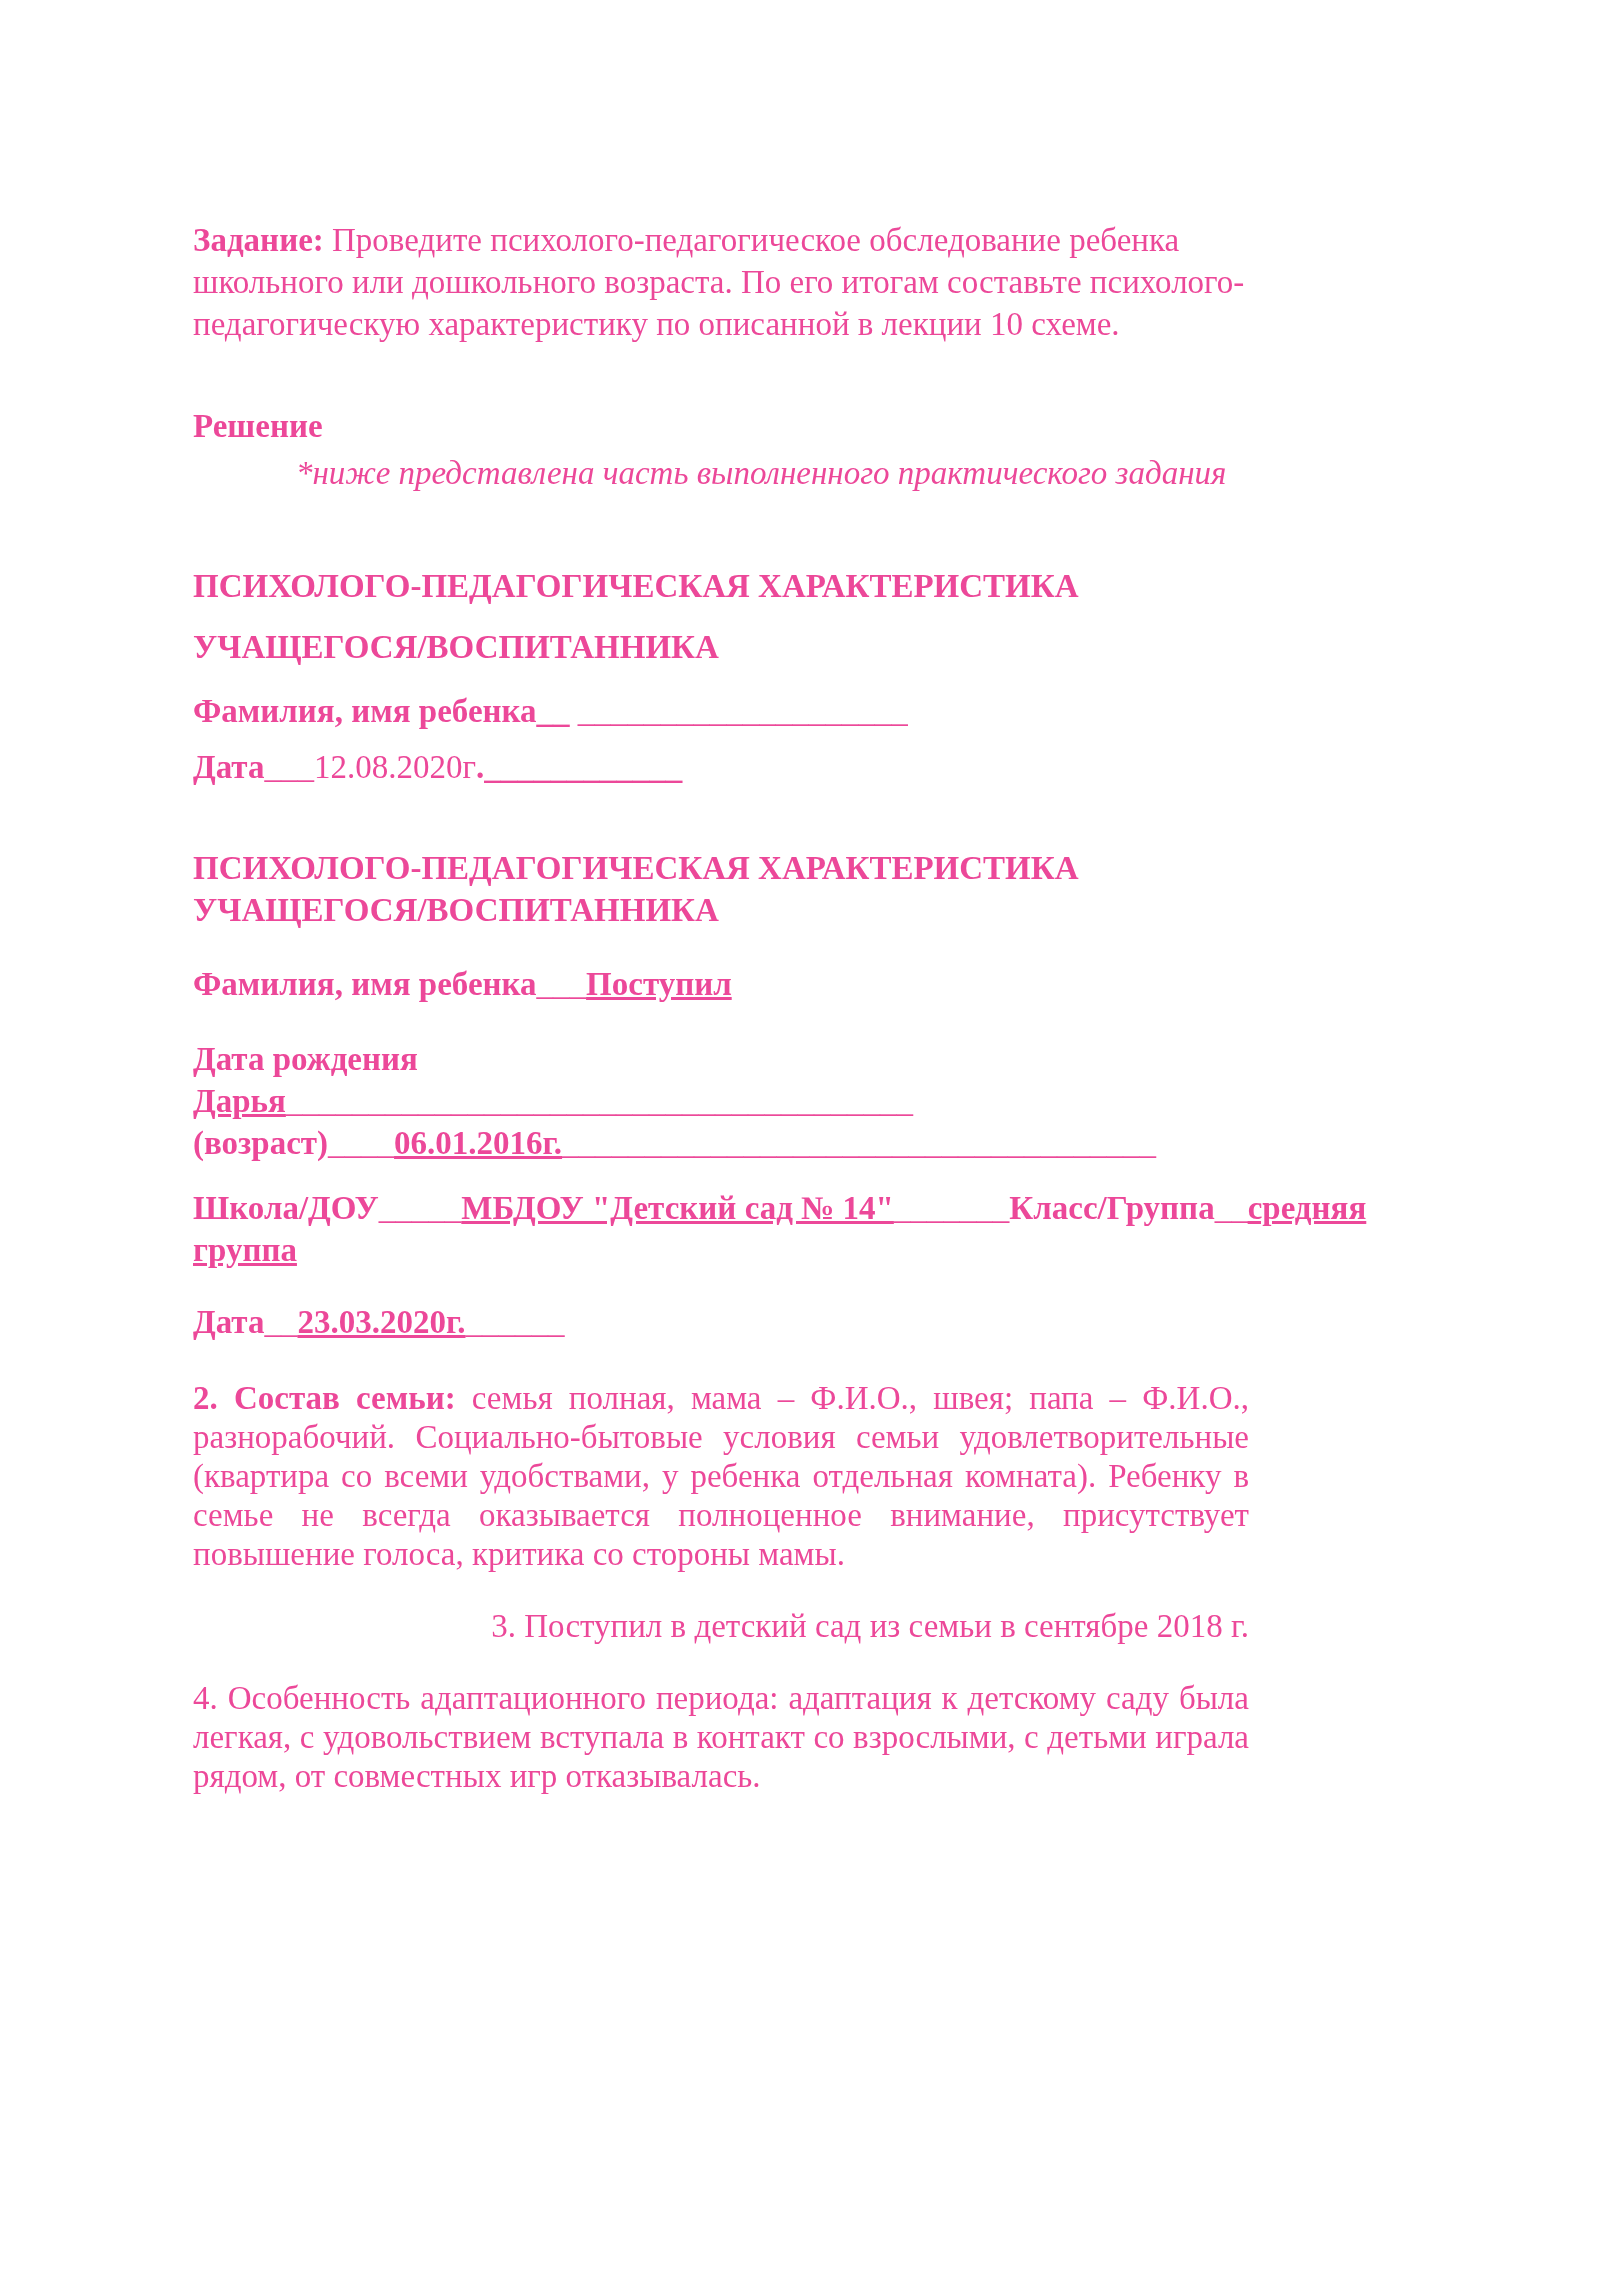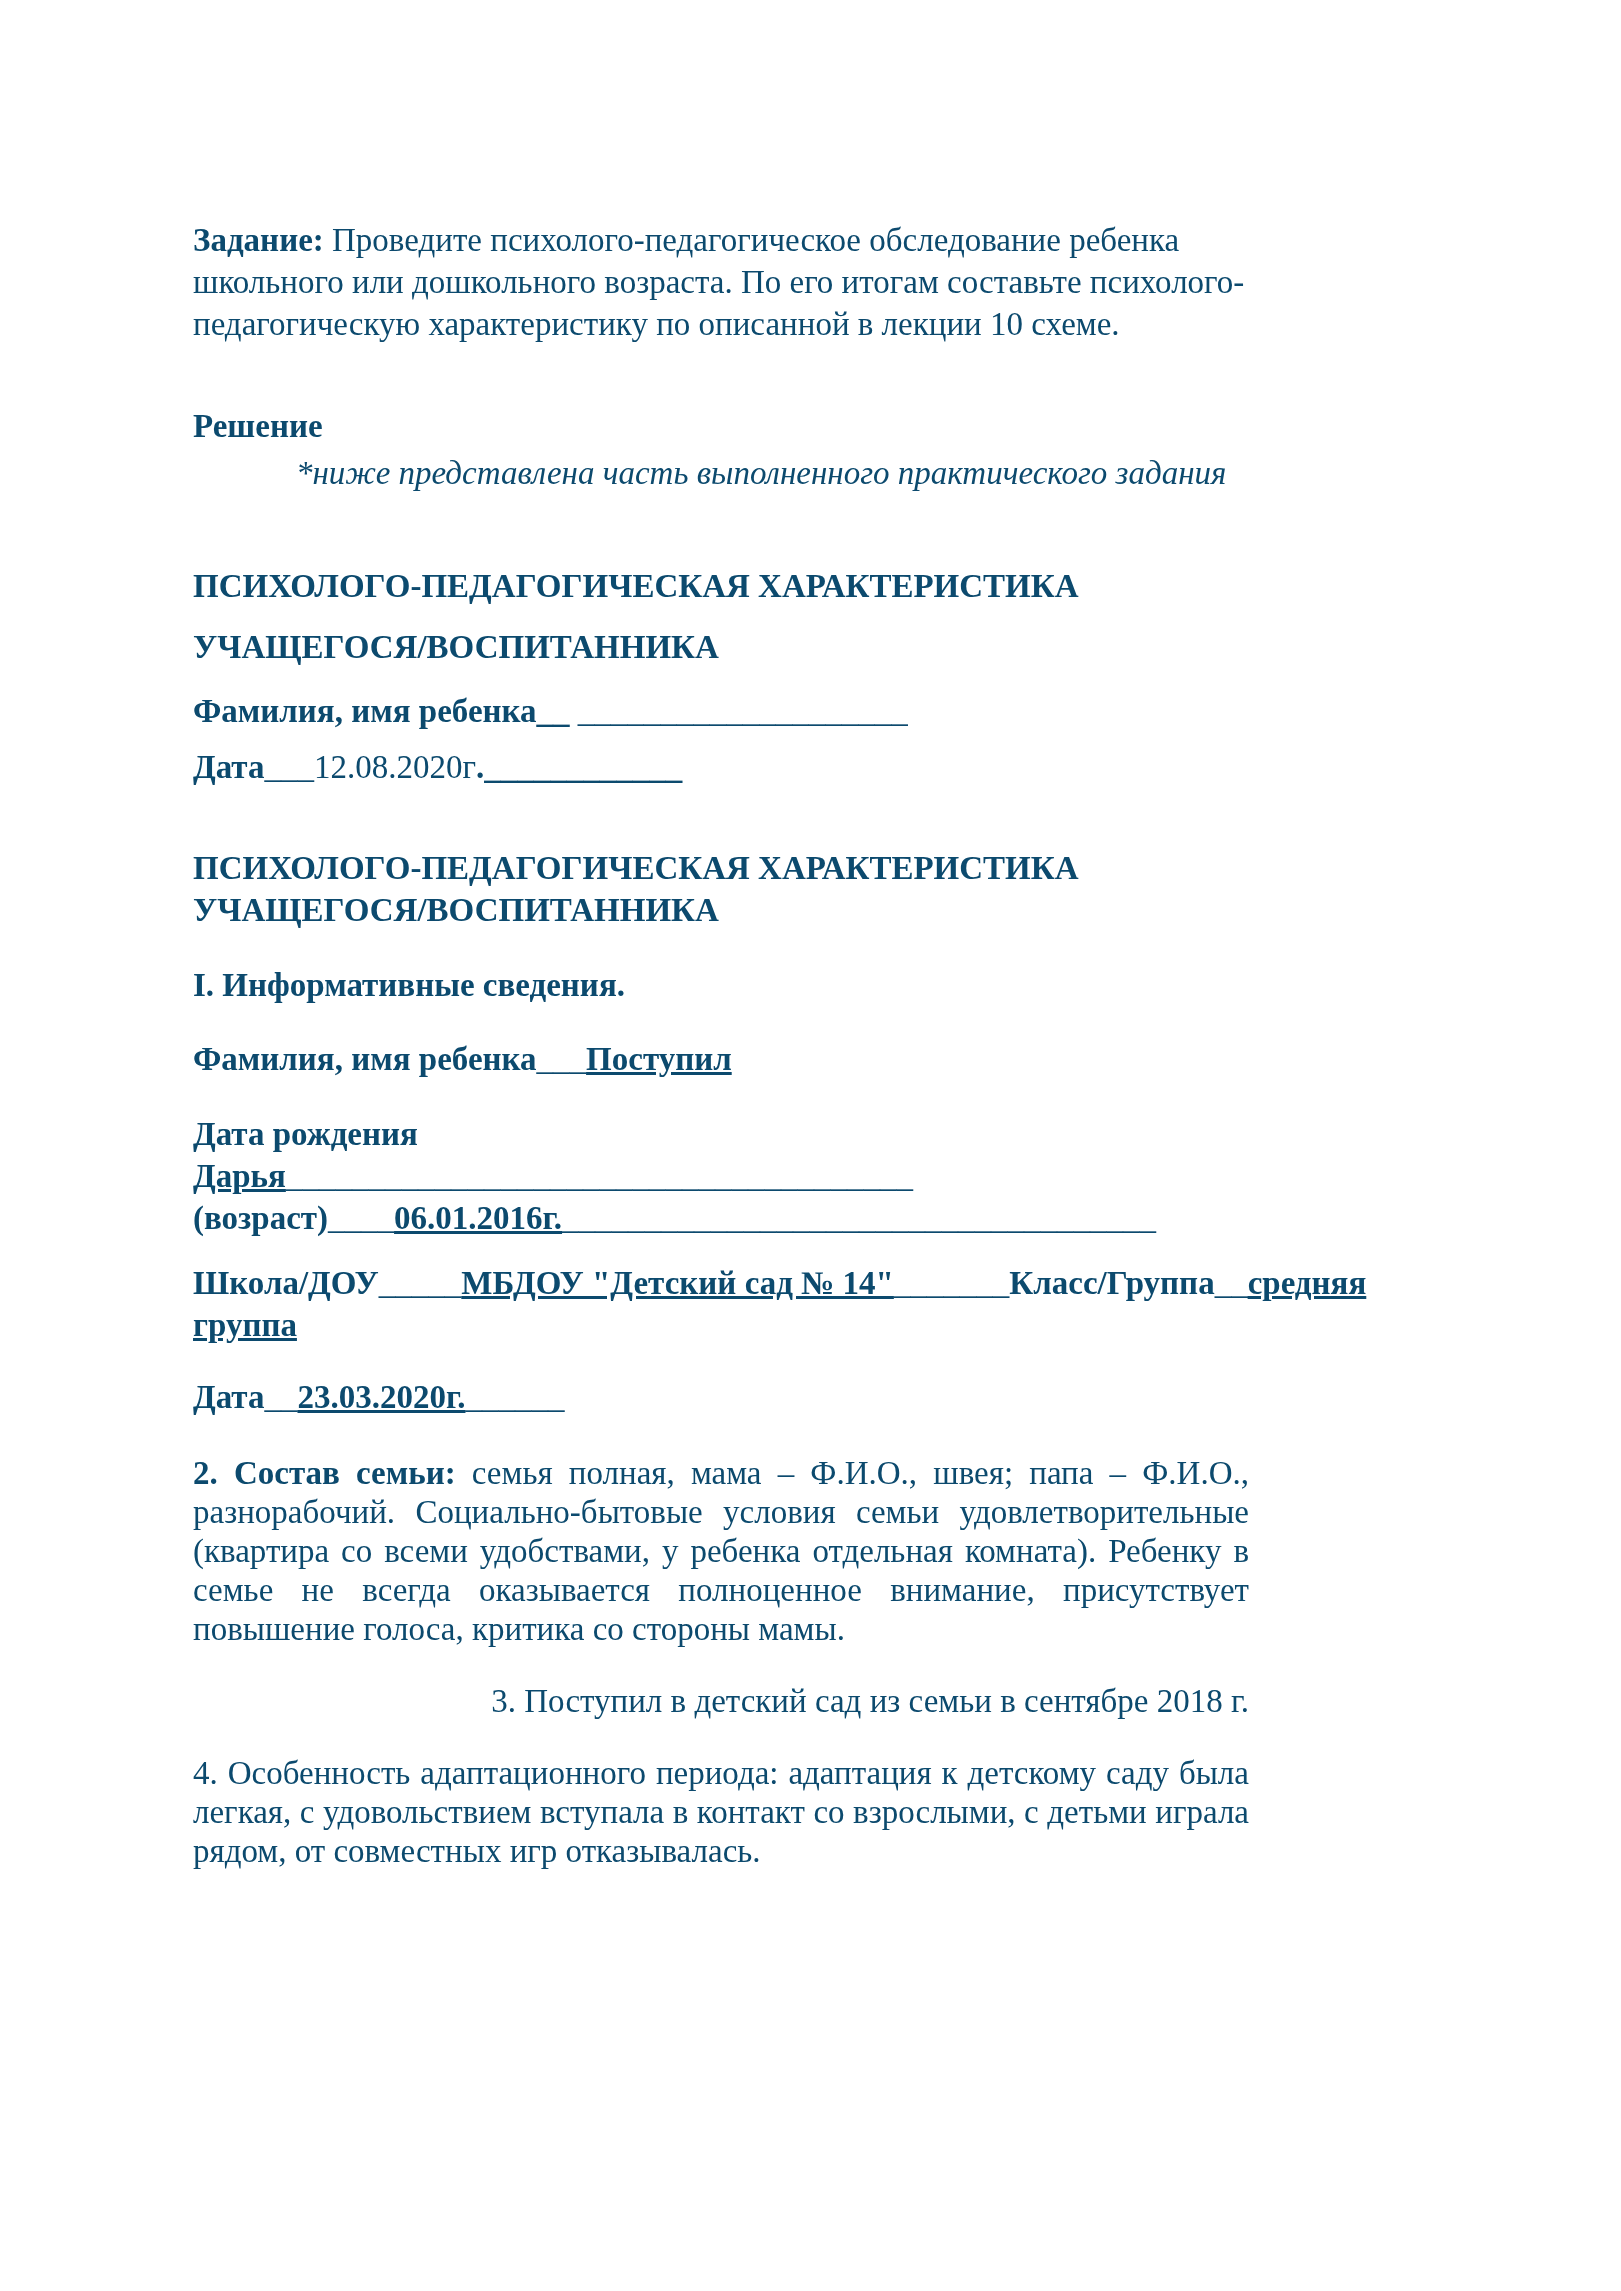--- a/index.html
+++ b/index.html
@@ -1,20 +1,20 @@
 <!DOCTYPE html>
 <html><head>
 <meta charset="utf-8">
 <style>
   html, body { margin: 0; padding: 0; background: #ffffff; }
   .page {
     width: 1420px;
     height: 2292px;
     background: #ffffff;
-    color: #0c4a6e;
+    color: #ec4899;
     font-family: "Liberation Serif", "DejaVu Serif", serif;
     font-size: 33px;
     position: relative;
     overflow: hidden;
   }
   .content {
     padding: 186px 171px 0 193px;
   }
   .b { font-weight: bold; }
   .u { text-decoration: underline; }
@@ -56,21 +56,20 @@
 
 
 
     <div class="line f1"><span class="b">Дата</span><span>___</span><span>12.08.2020г</span><span class="b">.</span><span class="b">____________</span></div>
 
     <div class="h2">
       <div>ПСИХОЛОГО-ПЕДАГОГИЧЕСКАЯ ХАРАКТЕРИСТИКА</div>
       <div>УЧАЩЕГОСЯ/ВОСПИТАННИКА</div>
     </div>
 
-    <div class="sect">I. Информативные сведения.</div>
 
     <div class="line m33"><span class="b">Фамилия, имя ребенка</span><span>___</span><span class="b u">Поступил</span></div>
 
     <div class="line m34"><span class="b">Дата рождения</span></div>
 
     <div class="line"><span class="b u">Дарья</span><span>______________________________________</span></div>
 
     <div class="line"><span class="b">(возраст)</span><span>____</span><span class="b u">06.01.2016г.</span><span>____________________________________</span></div>
 
     <div class="line m24"><span class="b">Школа/ДОУ</span><span>_____</span><span class="b u">МБДОУ "Детский сад № 14"</span><span>_______</span><span class="b">Класс/Группа</span><span>__</span><span class="b u">средняя</span></div>

